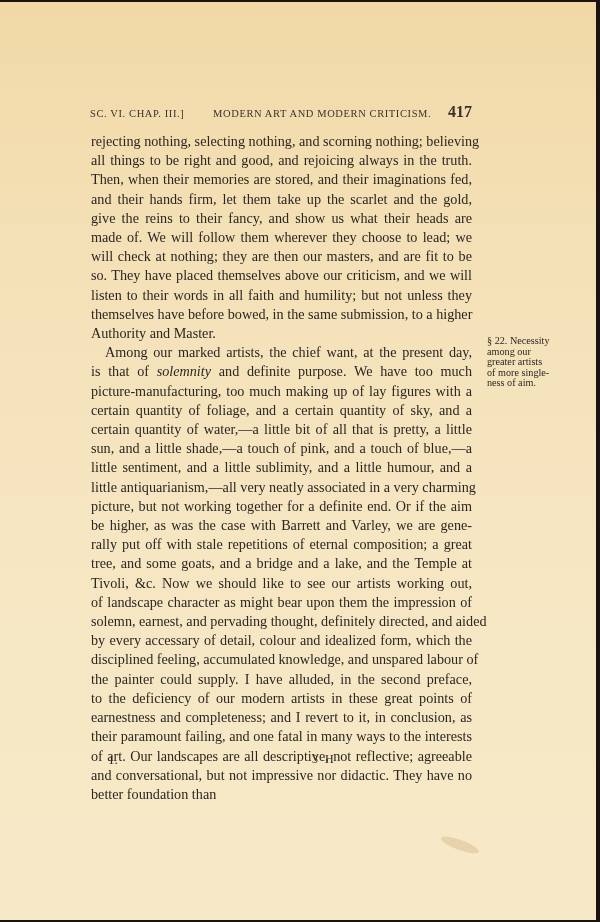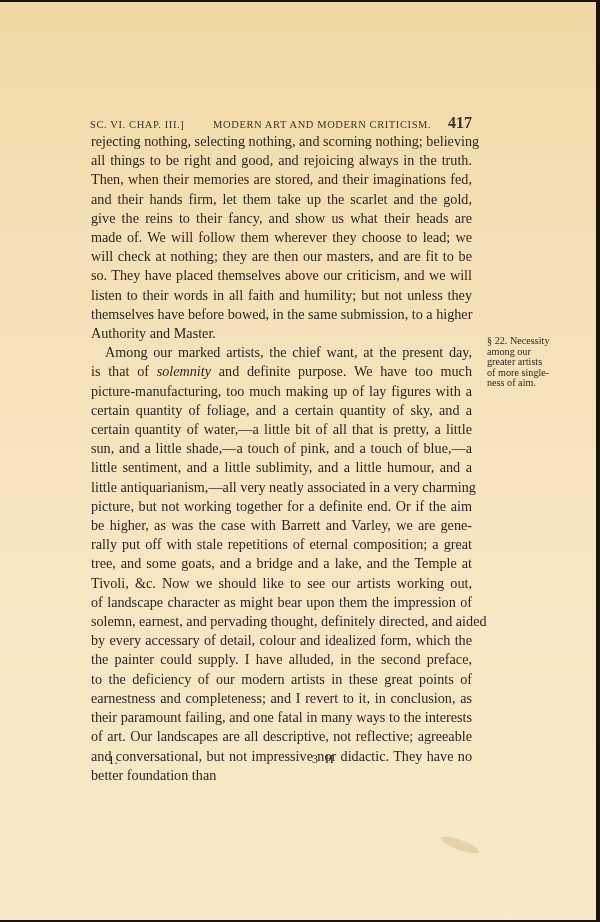--- a/index.html
+++ b/index.html
@@ -12,21 +12,21 @@
       position: absolute; left: 0; top: 2px;
       width: 596px; height: 918px;
       background: linear-gradient(180deg, #f1d9a6 0%, #f4e0b6 25%, #f6e6c2 60%, #f7e9c8 100%);
       color: #2a2520;
     }
     .stain {
       position: absolute; left: 440px; top: 838px; width: 40px; height: 10px;
       border-radius: 50%; background: rgba(200,170,120,0.35); transform: rotate(20deg);
     }
     .running-head {
-      position: absolute; top: 112px; left: 90px; width: 382px;
+      position: absolute; top: 101px; left: 90px; width: 382px;
       font-size: 10.5px; letter-spacing: 0.6px; color: #3a332c;
       display: flex; justify-content: space-between; align-items: baseline;
     }
     .running-head .folio { font-size: 16px; letter-spacing: 0; font-weight: bold; }
     .running-head .title { margin-left: 12px; }
     .body-text {
       position: absolute; top: 130px; left: 91px; width: 381px;
       font-size: 14.2px; line-height: 19.2px; text-align: justify;
       color: #2b2622;
     }
@@ -82,20 +82,21 @@
       <span class="line">little sentiment, and a little sublimity, and a little humour, and a</span>
       <span class="line">little antiquarianism,—all very neatly associated in a very charming</span>
       <span class="line">picture, but not working together for a definite end. Or if the aim</span>
       <span class="line">be higher, as was the case with Barrett and Varley, we are gene-</span>
       <span class="line">rally put off with stale repetitions of eternal composition; a great</span>
       <span class="line">tree, and some goats, and a bridge and a lake, and the Temple at</span>
       <span class="line">Tivoli, &amp;c. Now we should like to see our artists working out,</span>
       <span class="line">of landscape character as might bear upon them the impression of</span>
       <span class="line">solemn, earnest, and pervading thought, definitely directed, and aided</span>
       <span class="line">by every accessary of detail, colour and idealized form, which the</span>
+      <span class="line">disciplined feeling, accumulated knowledge, and unspared labour of</span>
       <span class="line">the painter could supply. I have alluded, in the second preface,</span>
       <span class="line">to the deficiency of our modern artists in these great points of</span>
       <span class="line">earnestness and completeness; and I revert to it, in conclusion, as</span>
       <span class="line">their paramount failing, and one fatal in many ways to the interests</span>
       <span class="line">of art. Our landscapes are all descriptive, not reflective; agreeable</span>
       <span class="line">and conversational, but not impressive nor didactic. They have no</span>
       <span class="line last">better foundation than</span>
     </p>
   </div>
 

